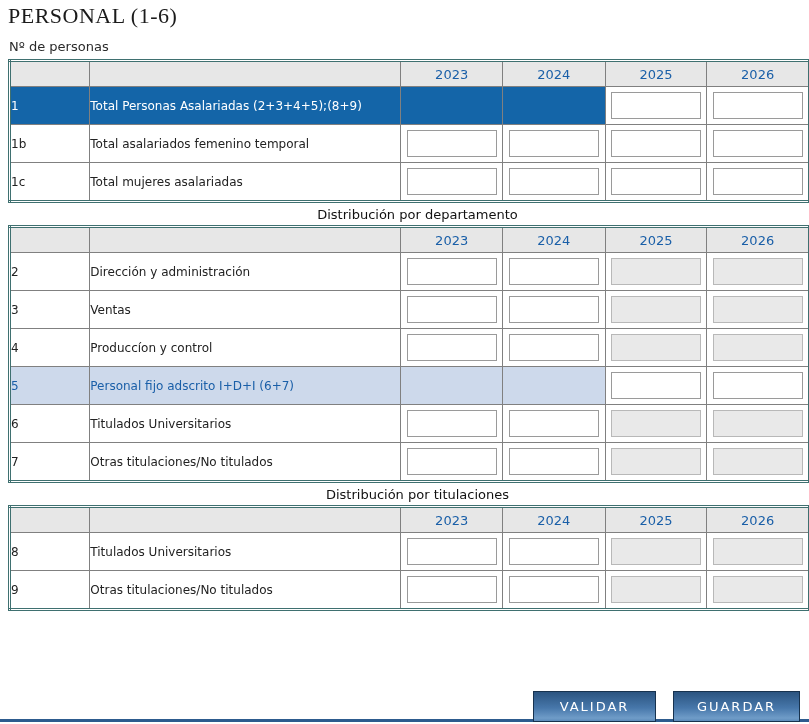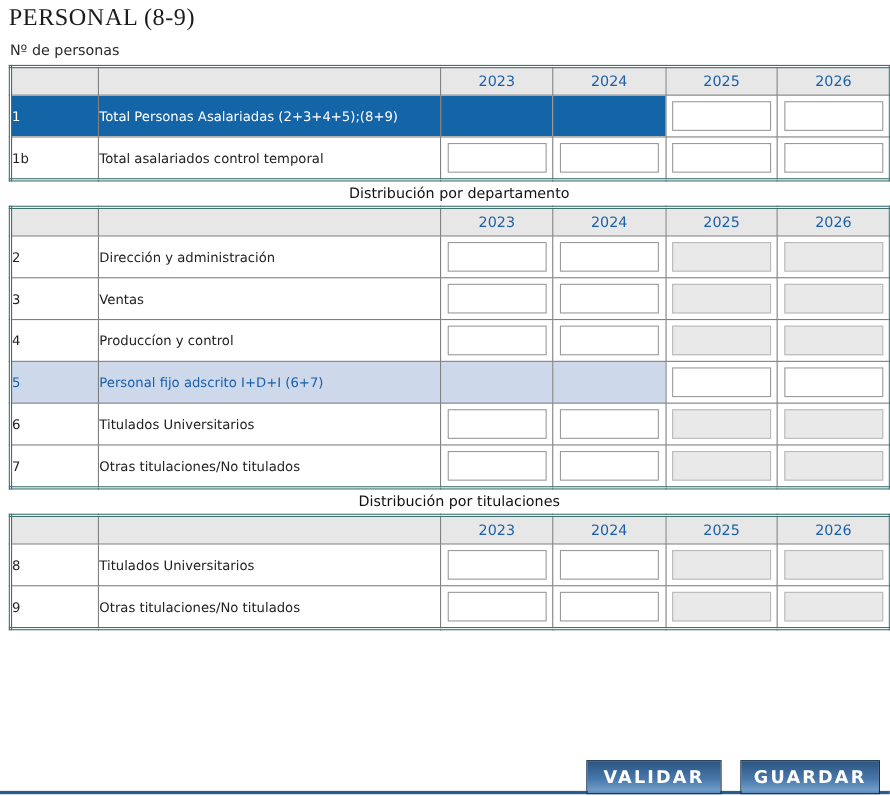--- a/index.html
+++ b/index.html
@@ -76,33 +76,33 @@
     background:var(--bottom-line-blue);
   }
   .action-button {
     position:absolute;
     bottom:2px;
     height:31px;
     border:1px solid var(--button-border);
     background:linear-gradient(to bottom, var(--button-grad-top) 0%, #4777aa 55%, var(--button-grad-bottom) 90%, #5d8cba 100%);
     color:#ffffff;
     font-family:"DejaVu Sans", sans-serif;
-    font-size:16px;
-    font-weight:bold;
+    font-size:13px;
+    font-weight:normal;
     letter-spacing:2px;
     text-align:center;
     cursor:pointer;
   }
   #btn-validar { left:533px; width:123px; }
   #btn-guardar { left:673px; width:127px; }
 </style>
 </head>
 <body>
 
-<div class="page-title">PERSONAL (8-9)</div>
+<div class="page-title">PERSONAL (1-6)</div>
 <div class="subtitle">Nº de personas</div>
 
 <table class="grid">
   <colgroup>
       <col style="width:79px">
       <col style="width:306px">
       <col style="width:100px">
       <col style="width:101px">
       <col style="width:100px">
       <col style="width:101px">
@@ -125,21 +125,37 @@
         <td class="yearcell hl"></td>
         <td class="yearcell">
           <input type="text" class="cell-input" style="">
         </td>
         <td class="yearcell">
           <input type="text" class="cell-input" style="">
         </td>
       </tr>
       <tr class="open4">
         <td class="num">1b</td>
-        <td class="label">Total asalariados control temporal</td>
+        <td class="label">Total asalariados femenino temporal</td>
+        <td class="yearcell">
+          <input type="text" class="cell-input" style="">
+        </td>
+        <td class="yearcell">
+          <input type="text" class="cell-input" style="">
+        </td>
+        <td class="yearcell">
+          <input type="text" class="cell-input" style="">
+        </td>
+        <td class="yearcell">
+          <input type="text" class="cell-input" style="">
+        </td>
+      </tr>
+      <tr class="open4">
+        <td class="num">1c</td>
+        <td class="label">Total mujeres asalariadas</td>
         <td class="yearcell">
           <input type="text" class="cell-input" style="">
         </td>
         <td class="yearcell">
           <input type="text" class="cell-input" style="">
         </td>
         <td class="yearcell">
           <input type="text" class="cell-input" style="">
         </td>
         <td class="yearcell">

